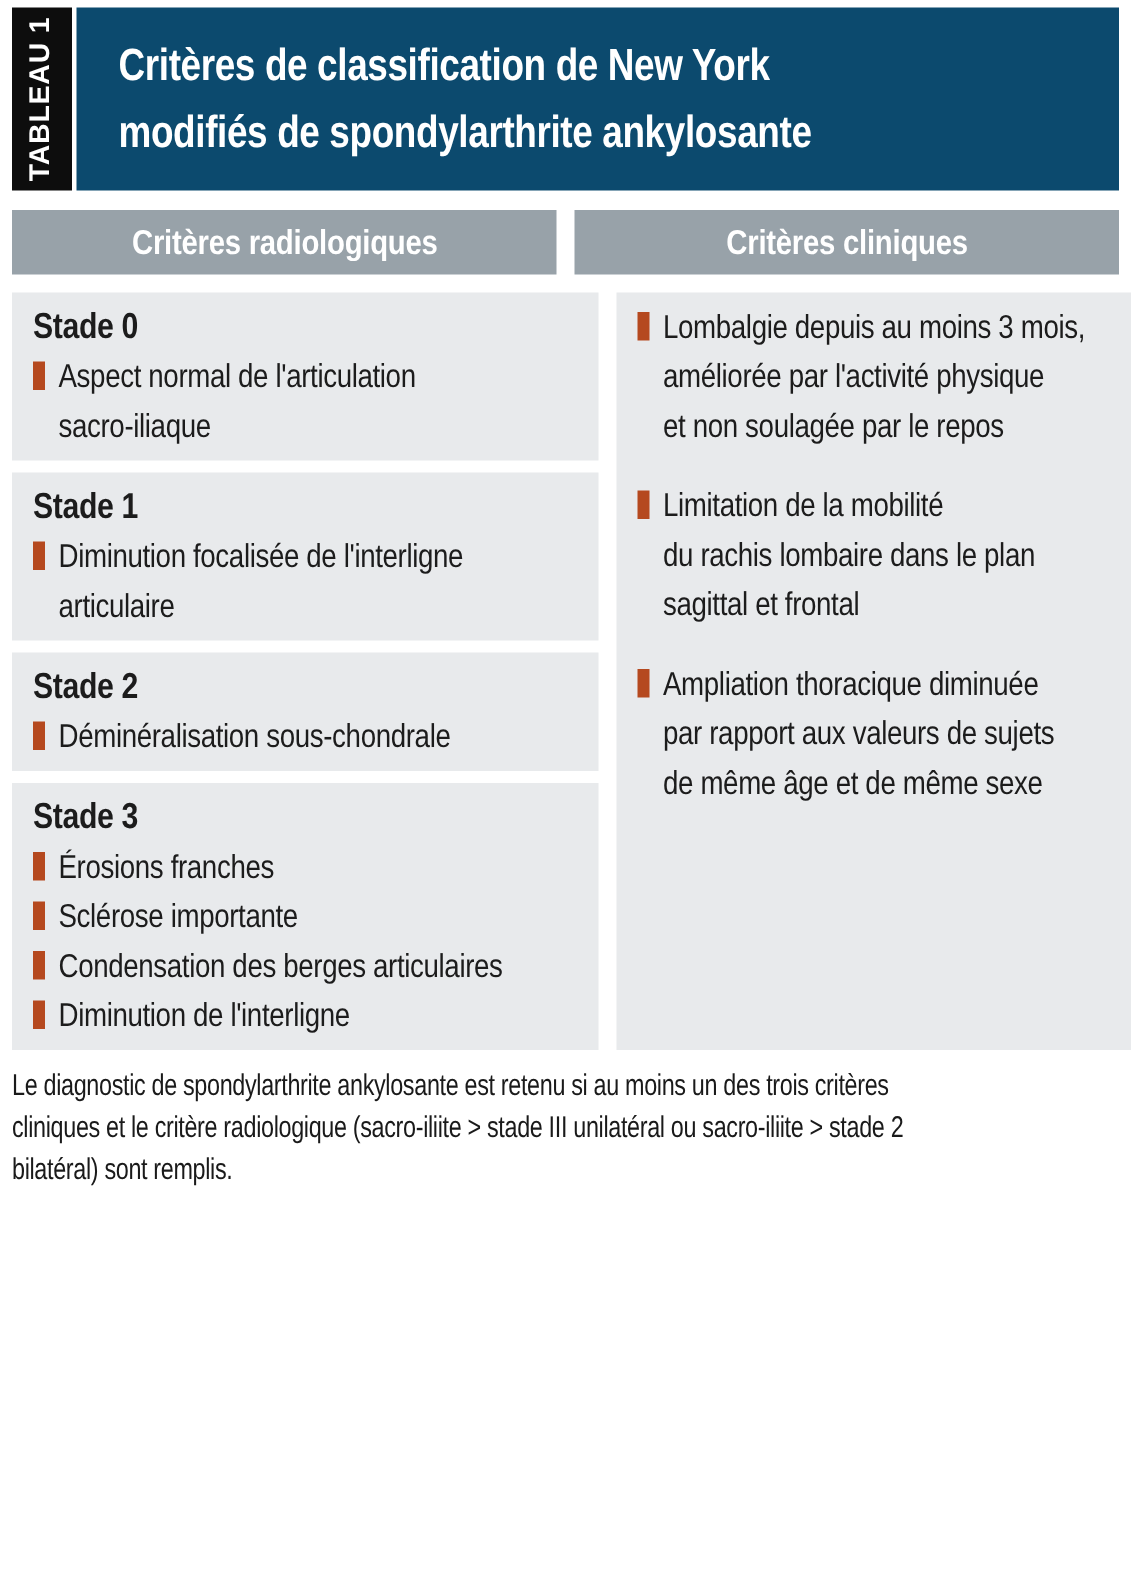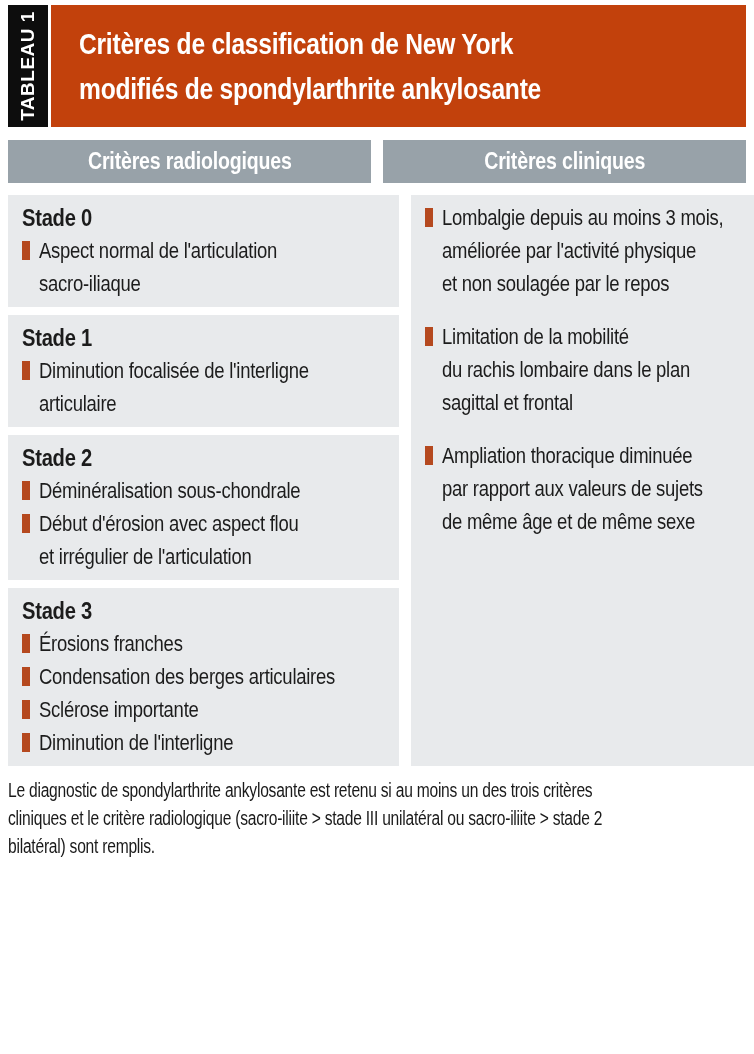--- a/index.html
+++ b/index.html
@@ -18,21 +18,21 @@
     width: 40px; background: #0d0d0d; color: #ffffff;
     display: flex; align-items: center; justify-content: center;
     margin-right: 3px; flex: none;
   }
   .tag-text {
     transform: rotate(-90deg);
     white-space: nowrap;
     font-weight: bold; font-size: 19px; letter-spacing: 0.5px;
   }
   .title-box {
-    flex: 1; background: #c2410c; color: #ffffff;
+    flex: 1; background: #0c4a6e; color: #ffffff;
     display: flex; flex-direction: column; justify-content: center;
     padding-left: 28px;
   }
   .title-line {
     font-weight: bold; font-size: 30px; line-height: 45px;
     letter-spacing: -0.3px; white-space: pre;
     transform: scaleX(0.82); transform-origin: 0 50%;
   }
 
   
@@ -125,40 +125,35 @@
 articulaire</span>
         </div>
       </div>
 
       <div class="block stage-block">
         <div class="stage-heading">Stade 2</div>
         <div class="bullet-item">
           <span class="bullet"></span>
           <span class="bullet-text">Déminéralisation sous-chondrale</span>
         </div>
-        <div class="bullet-item">
-          <span class="bullet"></span>
-          <span class="bullet-text">Début d'érosion avec aspect flou
-et irrégulier de l'articulation</span>
-        </div>
       </div>
 
       <div class="block stage-block">
         <div class="stage-heading">Stade 3</div>
         <div class="bullet-item">
           <span class="bullet"></span>
           <span class="bullet-text">Érosions franches</span>
         </div>
         <div class="bullet-item">
           <span class="bullet"></span>
-          <span class="bullet-text">Condensation des berges articulaires</span>
+          <span class="bullet-text">Sclérose importante</span>
         </div>
         <div class="bullet-item">
           <span class="bullet"></span>
-          <span class="bullet-text">Sclérose importante</span>
+          <span class="bullet-text">Condensation des berges articulaires</span>
         </div>
         <div class="bullet-item">
           <span class="bullet"></span>
           <span class="bullet-text">Diminution de l'interligne</span>
         </div>
       </div>
 
 
     </div>
 

